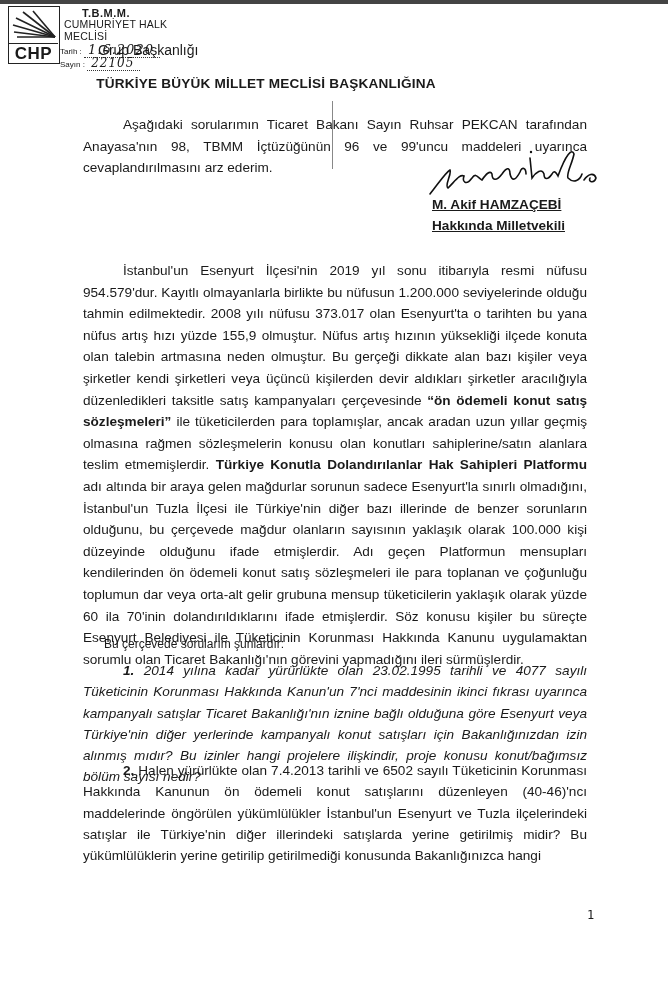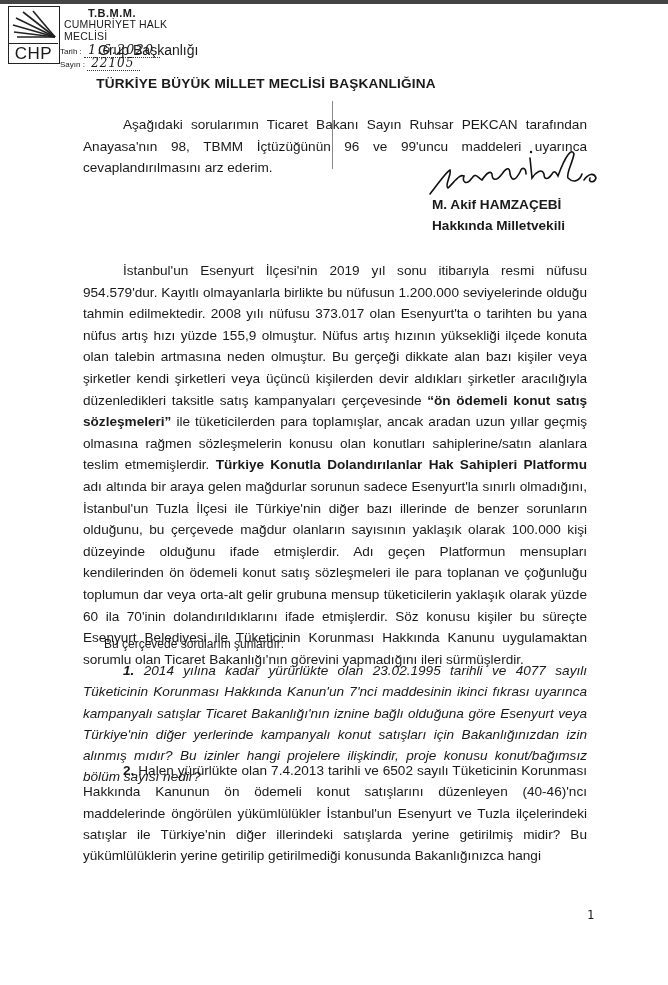--- a/index.html
+++ b/index.html
@@ -13,25 +13,25 @@
     }
     
     .stamp { position: absolute; left: 4px; top: 4px; width: 200px; height: 62px; }
     .logo-box {
       position: absolute; left: 4px; top: 2px; width: 52px; height: 58px;
       border: 1.5px solid #222; box-sizing: border-box;
     }
     .logo-rays { position: absolute; left: 2px; top: 2px; width: 46px; height: 30px; }
     .logo-chp {
       position: absolute; left: 0; top: 36px; width: 49px; height: 20px;
-      border-top: 1.5px solid #222; font-weight: normal; font-size: 17px;
+      border-top: 1.5px solid #222; font-weight: bold; font-size: 17px;
       text-align: center; line-height: 20px; letter-spacing: 0.5px;
     }
     .stamp-org { position: absolute; left: 60px; top: 3px; font-size: 10.5px; }
-    .stamp-org .l1 { font-weight: bold; font-size: 11px; margin-left: 24px; letter-spacing: 0.5px; }
+    .stamp-org .l1 { font-weight: bold; font-size: 11px; margin-left: 18px; letter-spacing: 0.5px; }
     .stamp-org .l2 { font-size: 10.5px; margin-top: -1px; letter-spacing: 0.2px; }
     .stamp-org .l3 { font-size: 14px; margin-left: 34px; margin-top: 0px; }
     .stamp-field { position: absolute; left: 56px; font-size: 8px; }
     .stamp-field .hand {
       font-family: "DejaVu Serif", serif; font-style: italic; font-size: 13px;
       border-bottom: 1px dotted #333; padding: 0 6px 0 4px; letter-spacing: 1px;
     }
     .f-date { top: 38px; }
     .f-no { top: 52px; }
     .f-no .hand { font-size: 12px; }
@@ -43,21 +43,21 @@
     .para {
       position: absolute; left: 83px; width: 504px; font-size: 13.6px;
       line-height: 21.5px; text-align: justify; text-align-last: left;
     }
     .para .indent { display: inline-block; width: 40px; }
     .intro { top: 102px; margin-top: 12px; }
     .fold-line {
       position: absolute; left: 332px; top: 101px; width: 1px; height: 68px; background: #888;
     }
     .signature { position: absolute; left: 426px; top: 144px; width: 180px; height: 56px; }
-    .signer { position: absolute; left: 432px; top: 194px; font-weight: bold; font-size: 13.6px; line-height: 21px; }
+    .signer { position: absolute; left: 432px; top: 194px; font-weight: bold; font-size: 13.6px; line-height: 21px; text-decoration: underline; }
     .body-para { top: 260px; line-height: 21.6px; }
     .q-intro { position: absolute; left: 104px; top: 637px; font-size: 12px; }
     .q1 { top: 660px; line-height: 21.3px; font-style: italic; }
     .q2 { top: 760px; line-height: 21.3px; }
     b { font-weight: bold; }
     .page-num {
       position: absolute; left: 587px; top: 908px; font-size: 12px;
       font-family: "DejaVu Sans Mono", monospace;
     }
   </style>

